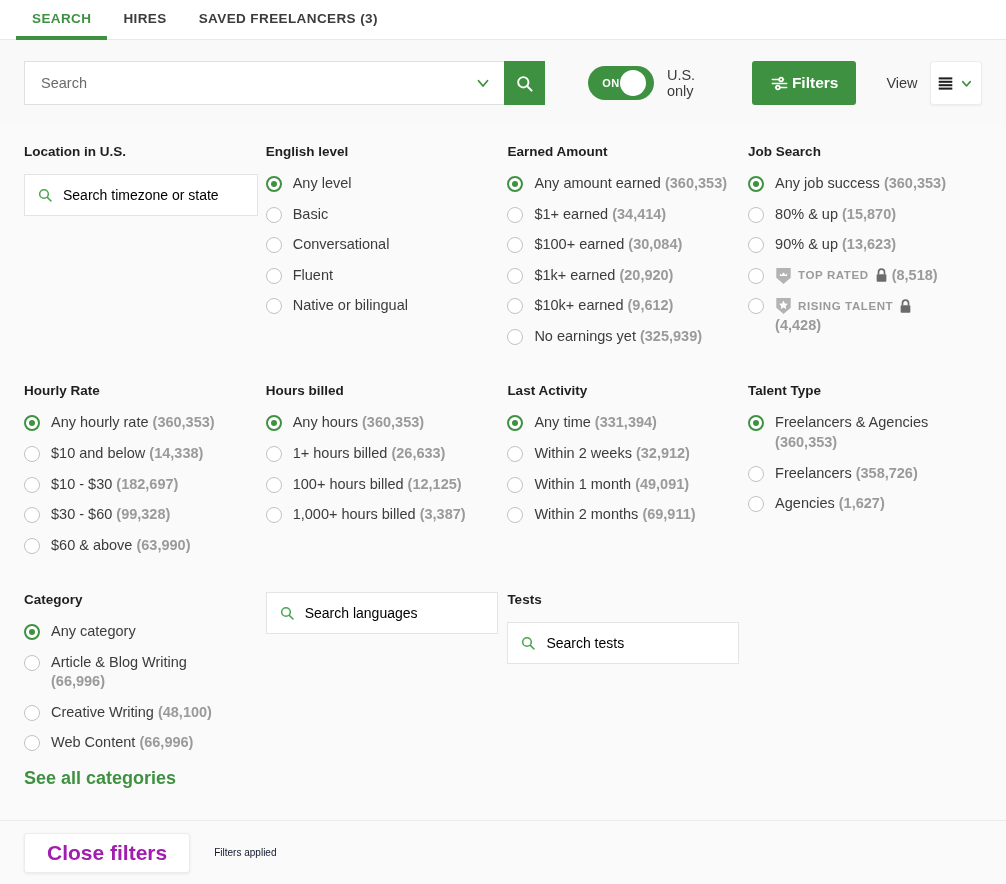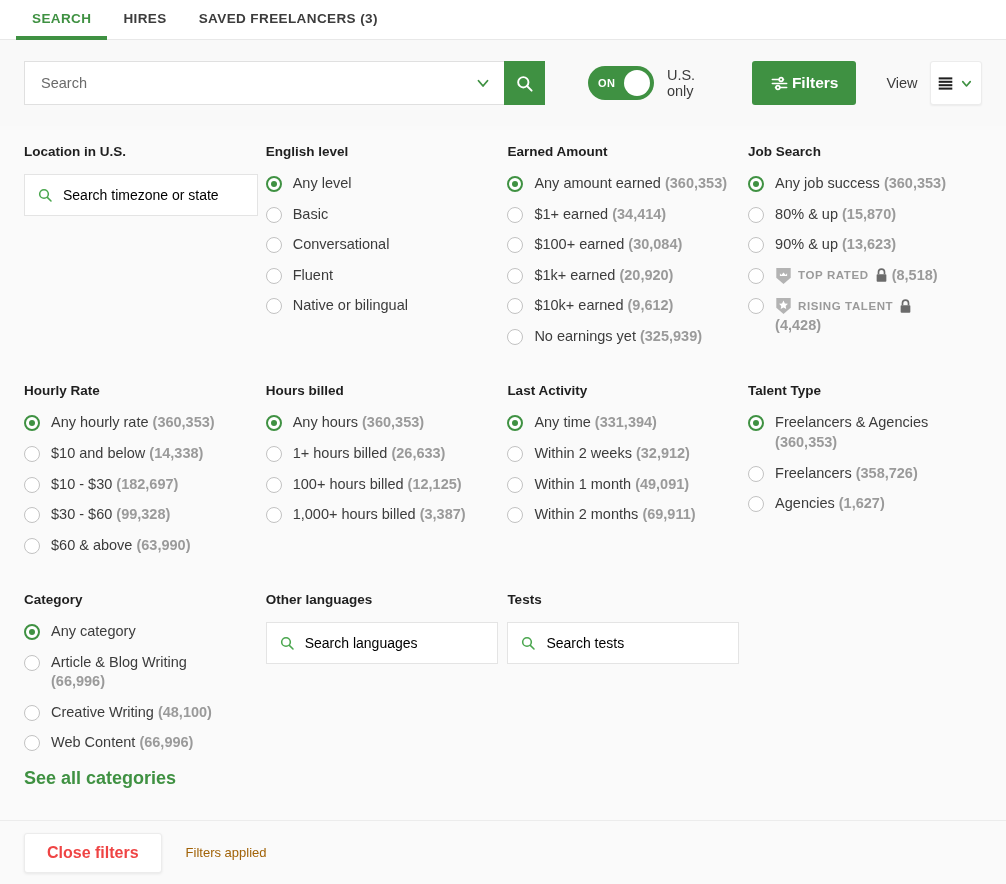--- a/index.html
+++ b/index.html
@@ -51,21 +51,21 @@
   .searchbtn{
     width:41px; background:#3f9142;
     display:flex; align-items:center; justify-content:center;
     cursor:pointer; border:1px solid #3f9142;
   }
 
   .toggle{
     margin-left:43px;
     width:66px; height:34px; border-radius:17px;
     background:#3f9142; display:flex; align-items:center;
-    justify-content:space-between; padding:8px 4px;
+    justify-content:center; padding:8px 4px;
     cursor:pointer; flex:none;
   }
   .toggle .on{ color:#fff; font-size:11px; font-weight:700; letter-spacing:.5px; padding-left:6px; }
   .knob{ width:26px; height:26px; border-radius:50%; background:#fff; }
 
   .usonly{ margin-left:13px; font-size:14.5px; color:#3c3c3c; }
 
   .filtersbtn{
     margin-left:30px; height:44px; padding:0 18px;
     background:#3f9142; color:#fff; border:none; border-radius:3px;
@@ -135,25 +135,25 @@
   
   .footer{
     position:absolute; left:0; right:0; bottom:0;
     height:64px; background:#fafafa;
     border-top:1px solid #ececec;
     display:flex; align-items:center; padding:0 24px;
   }
   .closebtn{
     height:40px; padding:0 22px; background:#fff;
     border:1px solid #ececec; border-radius:3px;
-    color:#ef4444; font-size:16px; font-weight:700;
+    color:#a21caf; font-size:21px; font-weight:700;
     cursor:pointer; box-shadow:0 1px 3px rgba(0,0,0,.08);
     font-family:"Liberation Sans", sans-serif;
   }
-  .applied{ margin-left:24px; font-size:13px; color:#a16207; }
+  .applied{ margin-left:24px; font-size:10px; color:#0f172a; }
 
   .row2{ margin-top:26px; }
   .row3{ margin-top:26px; }
 </style>
 </head>
 <body>
 
 <div class="tabbar">
   <div class="tab active">
       <span>SEARCH</span>
@@ -453,21 +453,20 @@
           <span class="opt-lbl"><span>Creative Writing</span> <span class="cnt">(48,100)</span></span>
         </div>
       <div class="opt">
           <span class="radio"></span>
           <span class="opt-lbl"><span>Web Content</span> <span class="cnt">(66,996)</span></span>
         </div>
       <div class="seeall">See all categories</div>
     </div>
 
     <div class="col c2">
-      <div class="grp-title">Other languages</div>
       <div class="srchfield" style="width:232px">
         <span style="display:flex;">
           <svg width="16" height="16" viewBox="0 0 24 24" fill="none" stroke="#4aa64e" stroke-width="2.3" stroke-linecap="round">
               <circle cx="10.5" cy="10.5" r="6.5"></circle>
               <line x1="15.5" y1="15.5" x2="21" y2="21"></line>
             </svg>
         </span>
         <span class="ph">Search languages</span>
       </div>
     </div>

